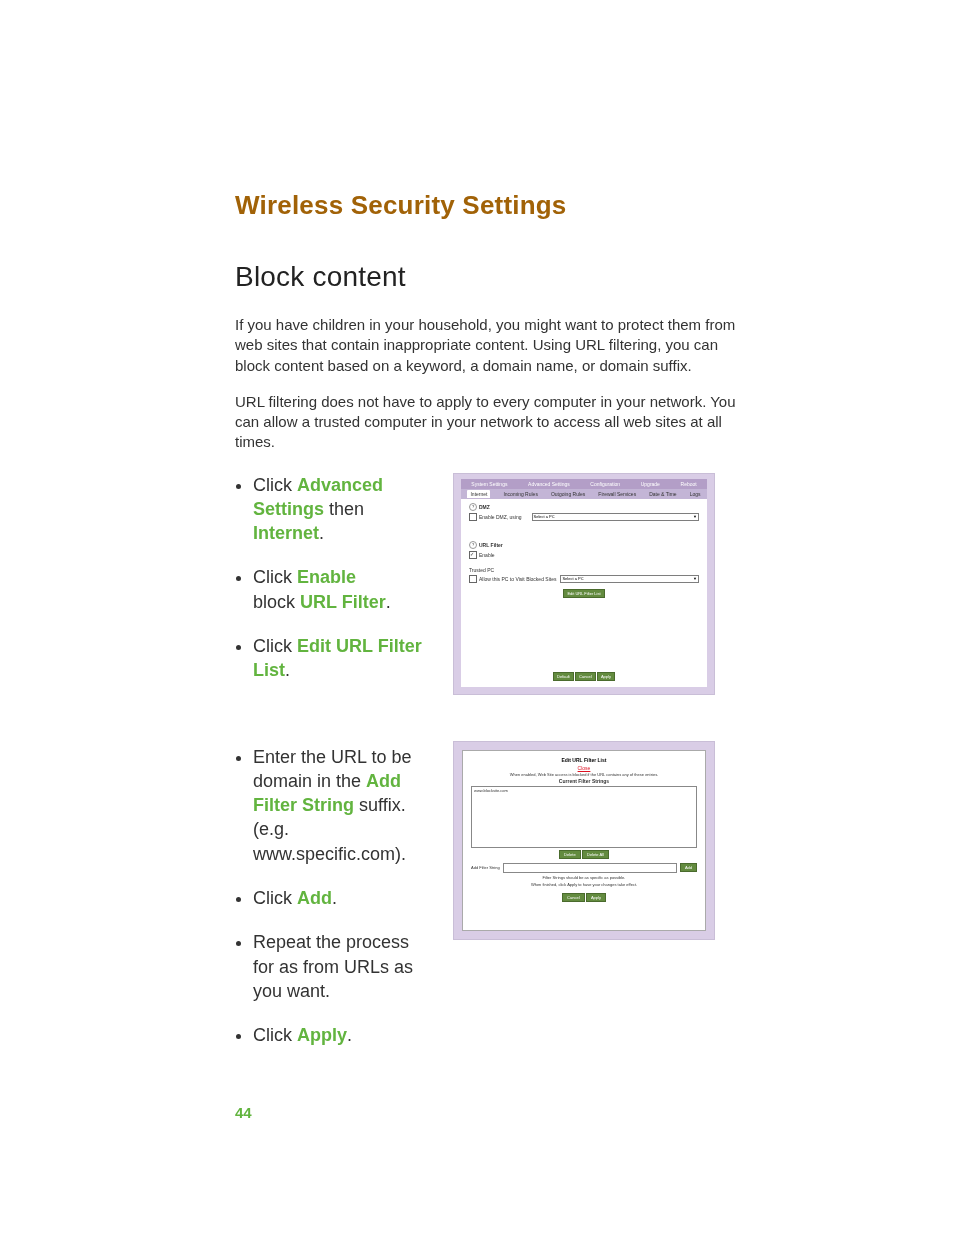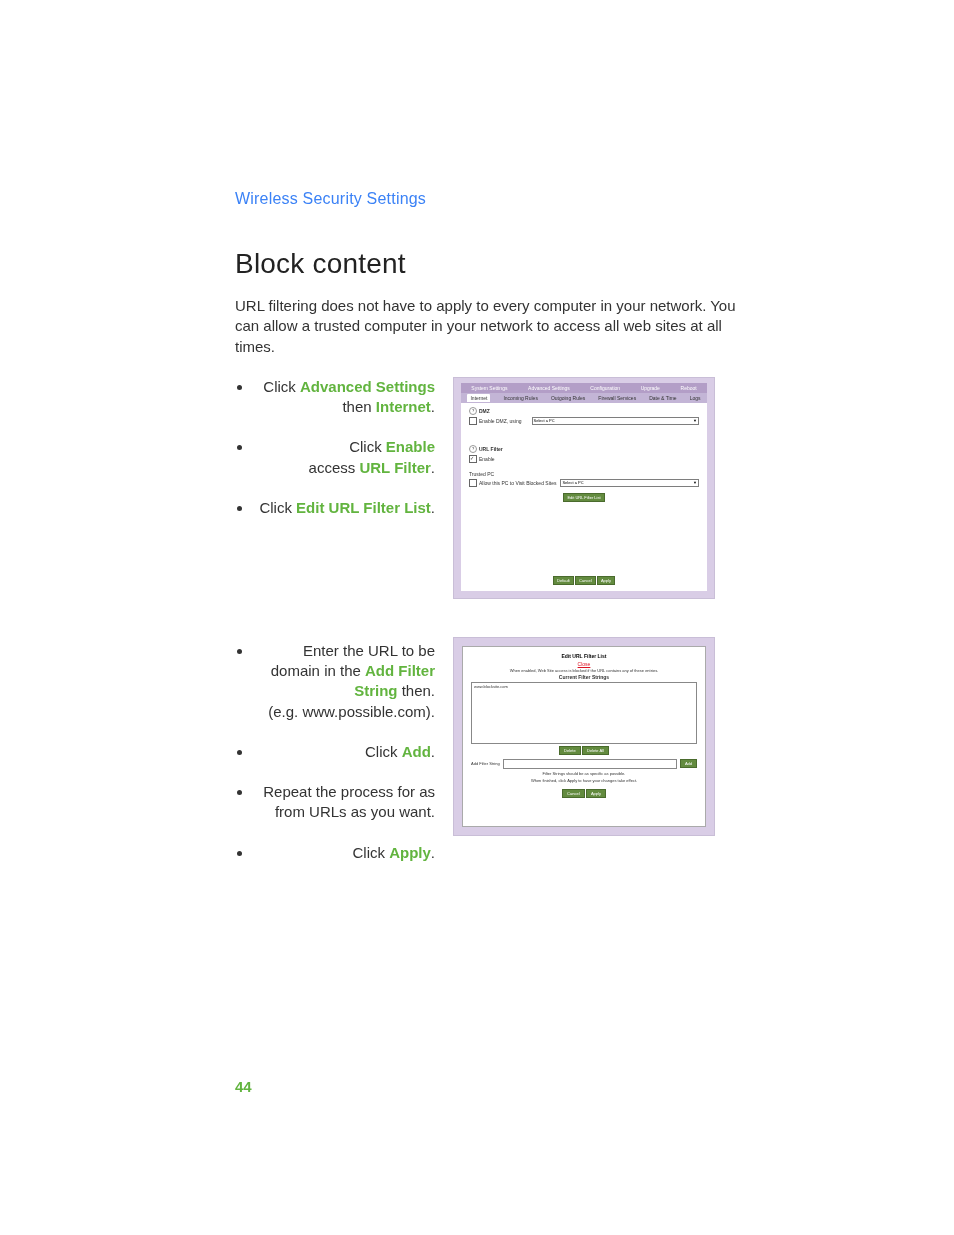--- a/index.html
+++ b/index.html
@@ -11,23 +11,23 @@
     width: 954px;
   }
   .page {
     width: 954px;
     height: 1235px;
     position: relative;
     box-sizing: border-box;
     padding: 190px 210px 0 235px;
   }
   .section-heading {
-    color: #3b82f6;
-    font-size: 16px;
-    font-weight: 400;
+    color: #a16207;
+    font-size: 26px;
+    font-weight: 700;
     letter-spacing: 0.2px;
   }
   .main-heading {
     font-size: 28px;
     font-weight: 400;
     color: #222;
     margin-top: 40px;
     letter-spacing: 0.2px;
   }
   .body-text {
@@ -37,23 +37,22 @@
     margin-top: 22px;
   }
   .body-text.second { margin-top: 16px; }
   .cols {
     margin-top: 20px;
     display: flex;
     gap: 18px;
   }
   .col-left {
     width: 200px;
-    font-size: 15px;
+    font-size: 18px;
     line-height: 1.35;
-    text-align: right;
   }
   .col-right { width: 262px; }
   ul.steps {
     list-style: disc;
     margin: 0;
     padding-left: 18px;
   }
   ul.steps li { margin-bottom: 20px; }
   .accent { color: #62b43f; font-weight: 700; }
 
@@ -150,43 +149,44 @@
     padding:1px 4px; border:0.5px solid #4a6b2d;
   }
   .s2-addrow {
     margin:4px 8px 0 8px; display:flex; align-items:center; gap:3px; font-size:4px;
   }
   .s2-input { flex:1; height:8px; border:1px solid #888; background:#fff; }
   .s2-hint  { text-align:center; font-size:4px; margin-top:2px; }
   .s2-bottom { text-align:center; margin-top:6px; }
 
   .page-number {
-    position:absolute; left:235px; bottom:140px;
+    position:absolute; left:235px; bottom:114px;
     color:#62b43f; font-weight:700; font-size:15px;
   }
 </style>
 </head>
 <body>
 
 <div class="page">
 
   <div class="section-heading">Wireless Security Settings</div>
 
   <div class="main-heading">Block content</div>
 
+  <div class="body-text">If you have children in your household, you might want to protect them from web sites that contain inappropriate content. Using URL filtering, you can block content based on a keyword, a domain name, or domain suffix.</div>
   <div class="body-text second">URL filtering does not have to apply to every computer in your network. You can allow a trusted computer in your network to access all web sites at all times.</div>
 
   <div class="cols">
     <div class="col-left">
       <ul class="steps">
         <li>
           <span>Click </span><span class="accent">Advanced Settings</span><span> then </span><span class="accent">Internet</span><span>.</span>
         </li>
         <li>
-          <span>Click </span><span class="accent">Enable</span><br><span> access </span><span class="accent">URL Filter</span><span>.</span>
+          <span>Click </span><span class="accent">Enable</span><br><span> block </span><span class="accent">URL Filter</span><span>.</span>
         </li>
         <li>
           <span>Click </span><span class="accent">Edit URL Filter List</span><span>.</span>
         </li>
       </ul>
     </div>
 
     <div class="col-right">
       <div class="shot1">
         <div class="s1-tabs-row">
@@ -250,22 +250,22 @@
           </div>
         </div>
       </div>
     </div>
   </div>
 
   <div class="cols" style="margin-top:42px;">
     <div class="col-left">
       <ul class="steps">
         <li>
-          <span>Enter the URL to be domain in the </span><span class="accent">Add Filter String</span><span> then.</span><br>
-          <span>(e.g. www.possible.com).</span>
+          <span>Enter the URL to be domain in the </span><span class="accent">Add Filter String</span><span> suffix.</span><br>
+          <span>(e.g. www.specific.com).</span>
         </li>
         <li>
           <span>Click </span><span class="accent">Add</span><span>.</span>
         </li>
         <li>
           <span>Repeat the process for as from URLs as you want.</span>
         </li>
         <li>
           <span>Click </span><span class="accent">Apply</span><span>.</span>
         </li>

